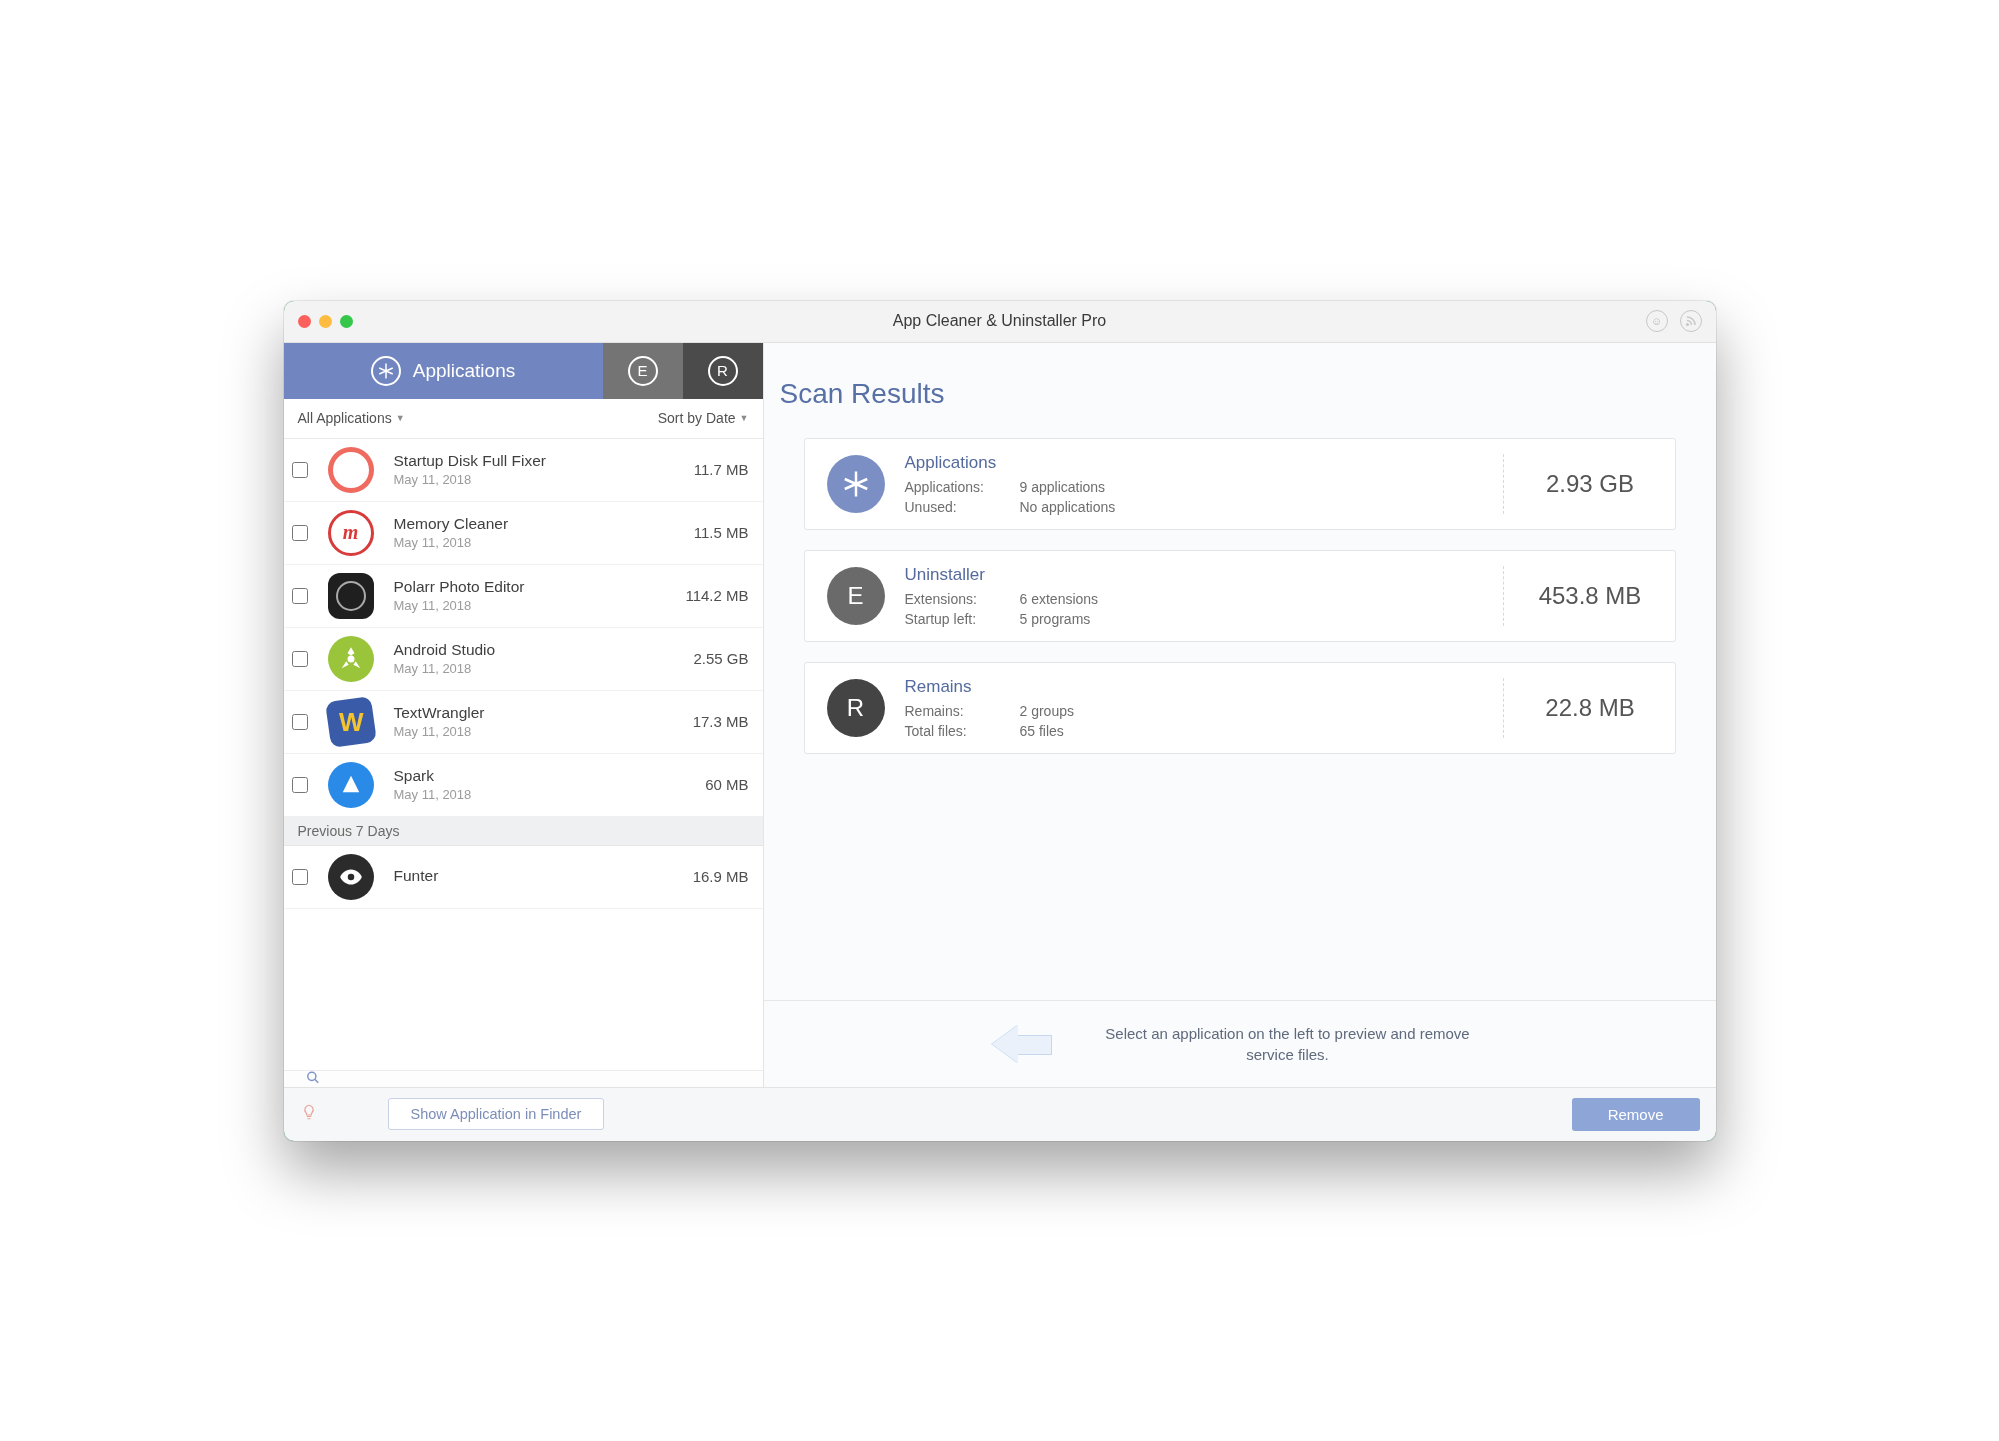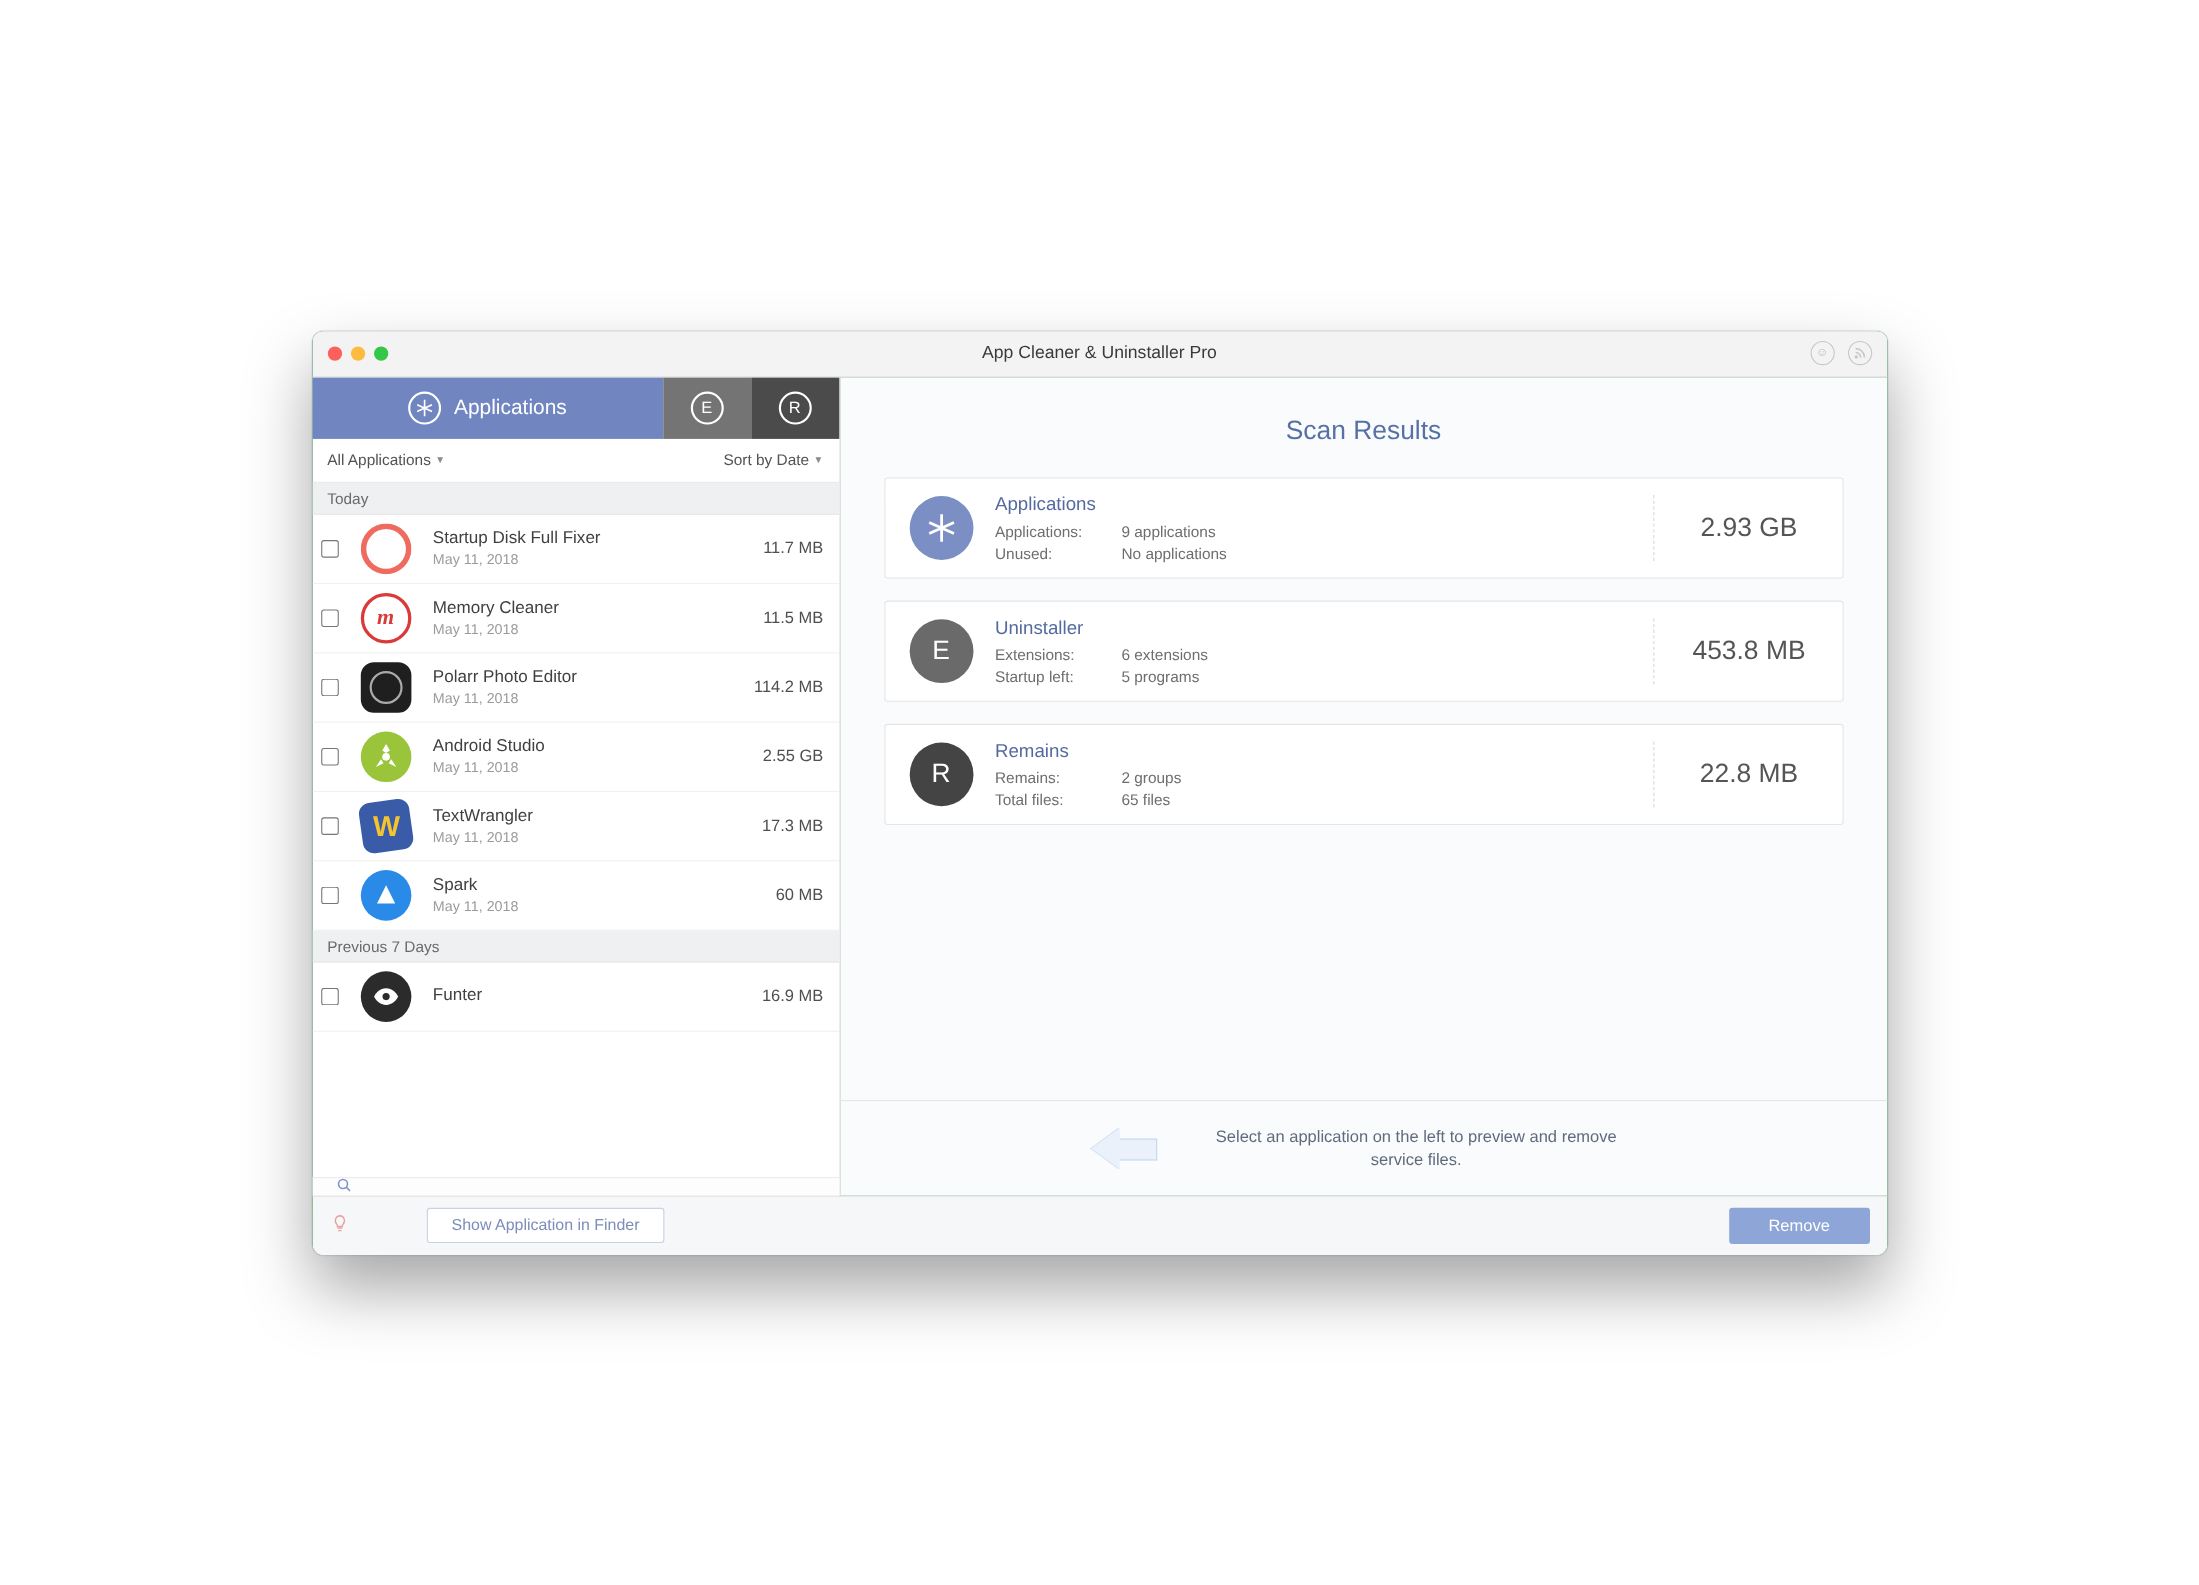--- a/index.html
+++ b/index.html
@@ -132,21 +132,21 @@
     border: 1px solid #c8d1e6; color:#7b8db8; background:#fff;
     padding: 7px 22px; font-size: 14.5px; border-radius: 3px;
     margin-left: 70px;
   }
   .remove-btn {
     margin-left:auto; background:#8ea5d8; color:#fff; border:none;
     padding: 8px 36px; font-size: 15px; border-radius: 3px;
   }
 
   
-  .scan-title { text-align:center; font-size: 24px; color:#5770a6; font-weight:300; margin: 35px 4px 28px; }
+  .scan-title { font-size: 28px; color:#5770a6; font-weight:300; margin: 35px 16px 28px; }
   .cards { padding: 0 40px; display:flex; flex-direction:column; gap: 20px; }
   .card {
     background:#fff; border:1px solid #e4e6ea; border-radius: 3px;
     display:flex; align-items:center; padding: 14px 22px; gap: 20px;
   }
   .card-icon {
     width: 58px; height:58px; border-radius:50%; display:flex; align-items:center; justify-content:center;
     color:#fff; font-size: 24px; font-weight:400; flex-shrink:0;
   }
   .ci-blue { background:#7b8fc4; }
@@ -235,21 +235,20 @@
           <span>All Applications</span>
           <span class="caret">▼</span>
         </div>
         <div class="dd">
           <span>Sort by Date</span>
           <span class="caret">▼</span>
         </div>
       </div>
 
       <div class="list">
-        <div class="section-head">Today</div>
 
         <div class="row">
           <input type="checkbox" style="">
           <div class="app-icon ic-disk"></div>
           <div class="row-main">
             <div class="app-name">Startup Disk Full Fixer</div>
             <div class="app-date">May 11, 2018</div>
           </div>
           <div class="app-size">11.7 MB</div>
         </div>

